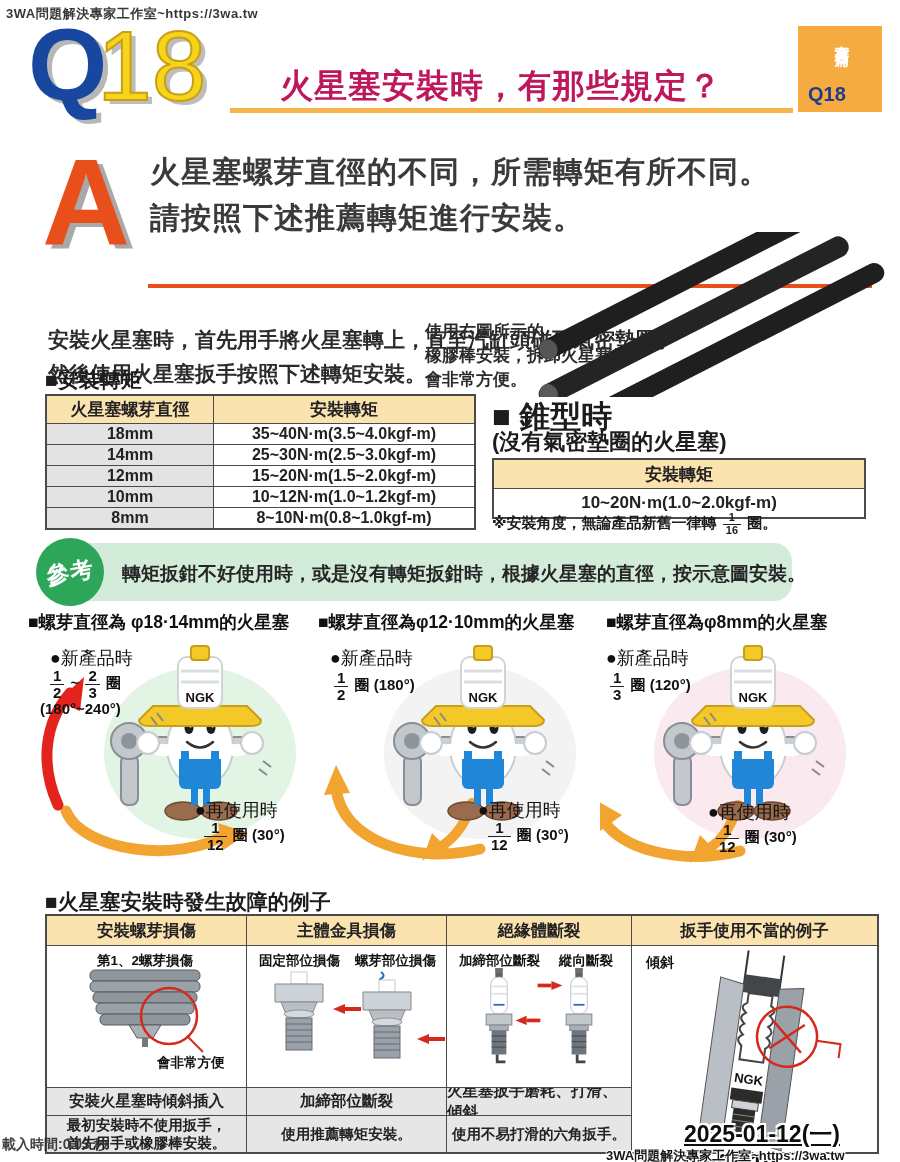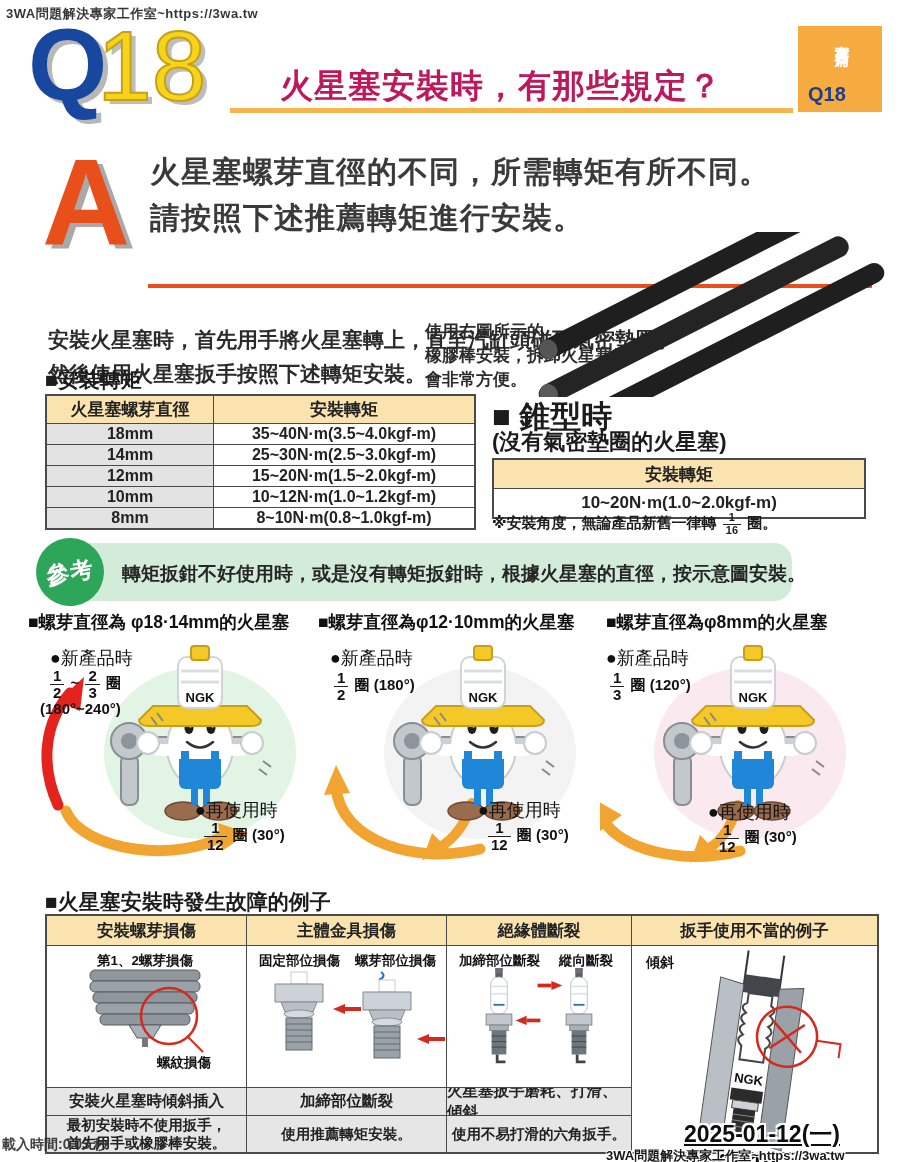--- a/index.html
+++ b/index.html
@@ -322,21 +322,21 @@
           <rect x="-55" y="13" width="110" height="11" rx="5" fill="#9aa1a8" stroke="#565c62"></rect>
           <rect x="-52" y="24" width="104" height="11" rx="5" fill="#8f969c" stroke="#565c62"></rect>
           <rect x="-49" y="35" width="98" height="11" rx="5" fill="#9aa1a8" stroke="#565c62"></rect>
           <rect x="-45" y="46" width="90" height="11" rx="5" fill="#8f969c" stroke="#565c62"></rect>
           <polygon points="-16,57 16,57 8,70 -8,70" fill="#aab0b6" stroke="#565c62"></polygon>
           <rect x="-3" y="70" width="6" height="9" fill="#777"></rect>
           <circle cx="24" cy="48" r="28" fill="none" stroke="#d42a1d" stroke-width="2.5"></circle>
           <line x1="42" y1="68" x2="58" y2="84" stroke="#d42a1d" stroke-width="2"></line>
         </g>
       </svg>
-      <div class="ilabel" style="left:110px;top:108px">螺紋損傷</div>
+      <div class="ilabel" style="left:110px;top:108px">會非常方便</div>
     </div>
 
     <div class="fcell fimg" style="grid-area:2/2">
       <div class="ilabel" style="left:12px;top:6px">固定部位損傷</div>
       <div class="ilabel" style="left:108px;top:6px">螺芽部位損傷</div>
       <svg width="200" height="116" style="position:absolute;top:24px">
         <g transform="translate(52,2)">
           <rect x="-8" y="0" width="16" height="12" fill="#fff" stroke="#c5cacf"></rect>
           <polygon points="-24,12 24,12 24,30 -24,30" fill="#ccd2d7" stroke="#82898f"></polygon>
           <path d="M-18,30 L18,30 L14,40 L-14,40 Z" fill="#b9bfc5" stroke="#82898f"></path>

